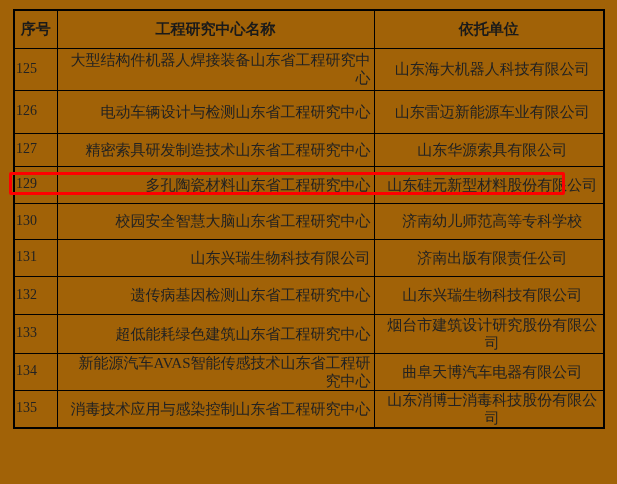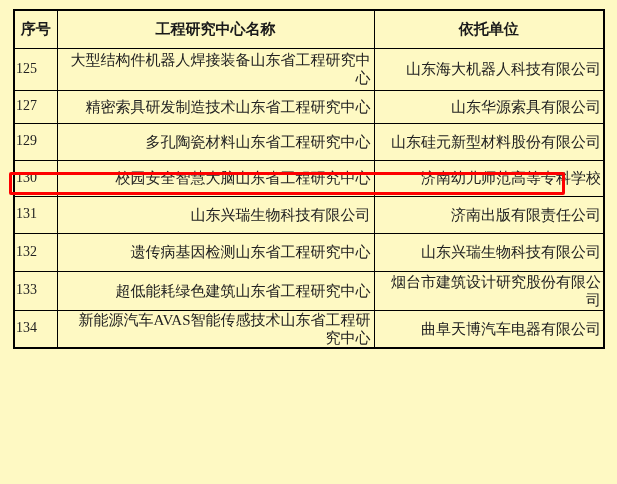--- a/index.html
+++ b/index.html
@@ -4,21 +4,21 @@
 <style>
   html, body {
     margin: 0;
     padding: 0;
     background: #ffffff;
   }
   .page {
     position: relative;
     width: 617px;
     height: 484px;
-    background: #fef9c3;
+    background: #a16207;
     font-family: "Liberation Serif", "DejaVu Serif", serif;
     color: #222222;
     overflow: hidden;
   }
   table.grid {
     position: absolute;
     left: 13px;
     top: 9px;
     width: 590px;
     border-collapse: collapse;
@@ -43,21 +43,21 @@
   }
   td.no {
     font-size: 14px;
   }
   td.name {
     text-align: right;
     font-size: 15px;
     padding: 0 3px 0 7px;
   }
   td.unit {
-    text-align: right;
+    text-align: center;
     font-size: 15px;
     padding: 0 2px 0 9px;
   }
   tr.r0  { height: 42px; }
   tr.r1  { height: 43px; }
   tr.r2  { height: 33px; }
   tr.r3  { height: 37px; }
   tr.r4  { height: 37px; }
   tr.r5  { height: 36px; margin-top: 12px; }
   tr.r6  { height: 37px; }
@@ -93,20 +93,25 @@
         <th>工程研究中心名称</th>
         <th>依托单位</th>
       </tr>
     </thead>
     <tbody>
       <tr class="r0">
         <td class="no">125</td>
         <td class="name">大型结构件机器人焊接装备山东省工程研究中心</td>
         <td class="unit">山东海大机器人科技有限公司</td>
       </tr>
+      <tr class="r1">
+        <td class="no">126</td>
+        <td class="name">电动车辆设计与检测山东省工程研究中心</td>
+        <td class="unit">山东雷迈新能源车业有限公司</td>
+      </tr>
       <tr class="r2">
         <td class="no">127</td>
         <td class="name">精密索具研发制造技术山东省工程研究中心</td>
         <td class="unit">山东华源索具有限公司</td>
       </tr>
       <tr class="r4">
         <td class="no">129</td>
         <td class="name">多孔陶瓷材料山东省工程研究中心</td>
         <td class="unit">山东硅元新型材料股份有限公司</td>
       </tr>
@@ -128,16 +133,21 @@
       <tr class="r8">
         <td class="no">133</td>
         <td class="name">超低能耗绿色建筑山东省工程研究中心</td>
         <td class="unit">烟台市建筑设计研究股份有限公司</td>
       </tr>
       <tr class="r9">
         <td class="no">134</td>
         <td class="name">新能源汽车AVAS智能传感技术山东省工程研究中心</td>
         <td class="unit">曲阜天博汽车电器有限公司</td>
       </tr>
+      <tr class="r10">
+        <td class="no">135</td>
+        <td class="name">消毒技术应用与感染控制山东省工程研究中心</td>
+        <td class="unit">山东消博士消毒科技股份有限公司</td>
+      </tr>
     </tbody>
   </table>
   <div class="hl" style="border-color: rgb(254, 0, 0);"></div>
 </div>
 
 </body></html>

